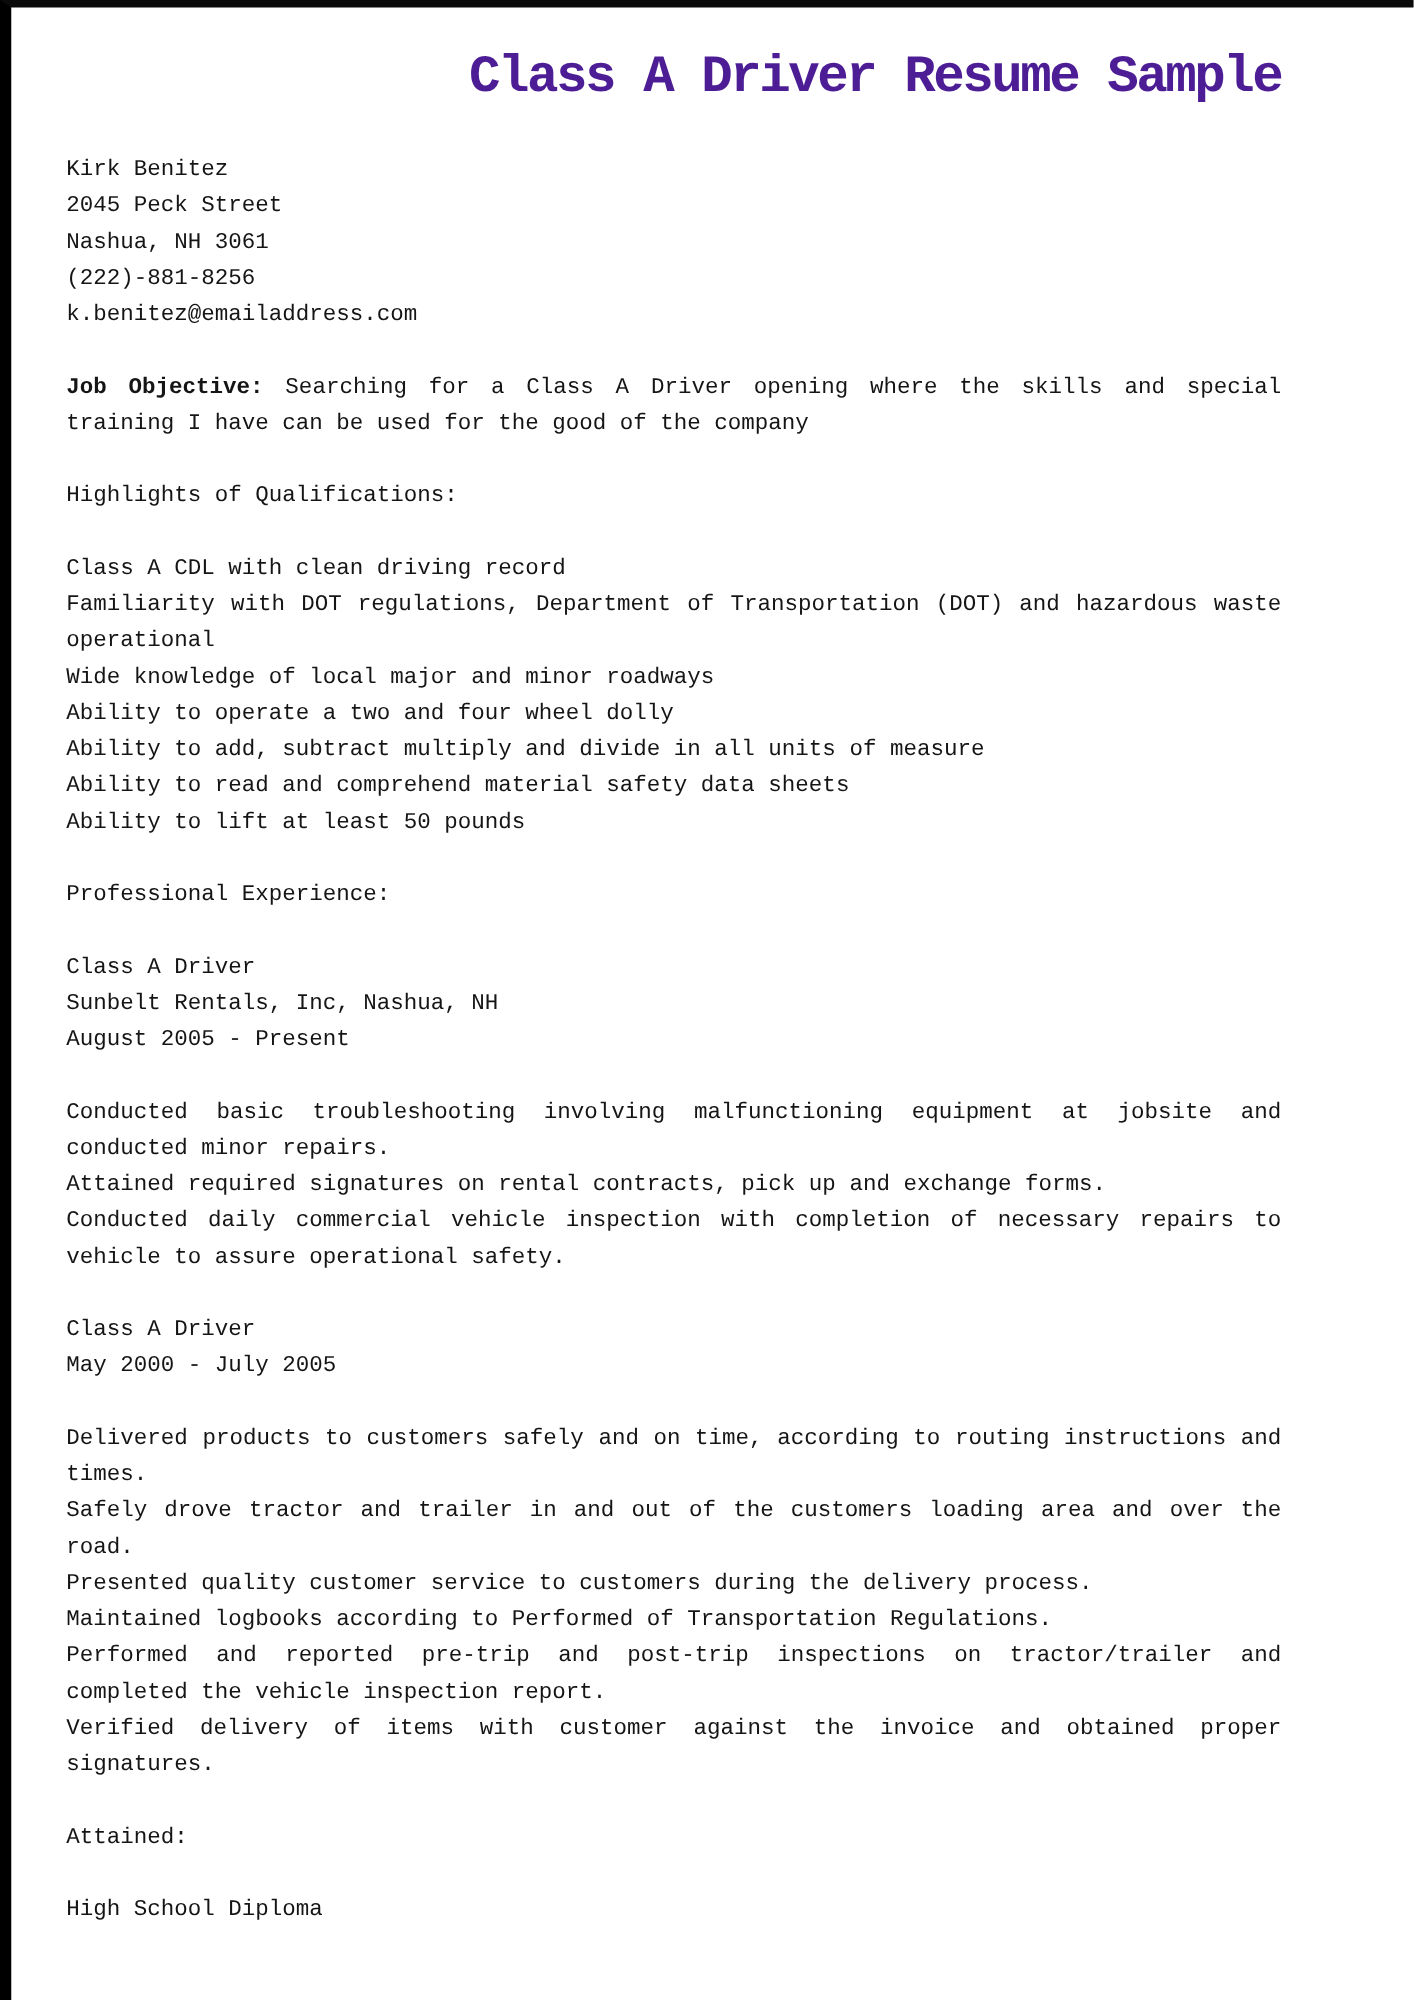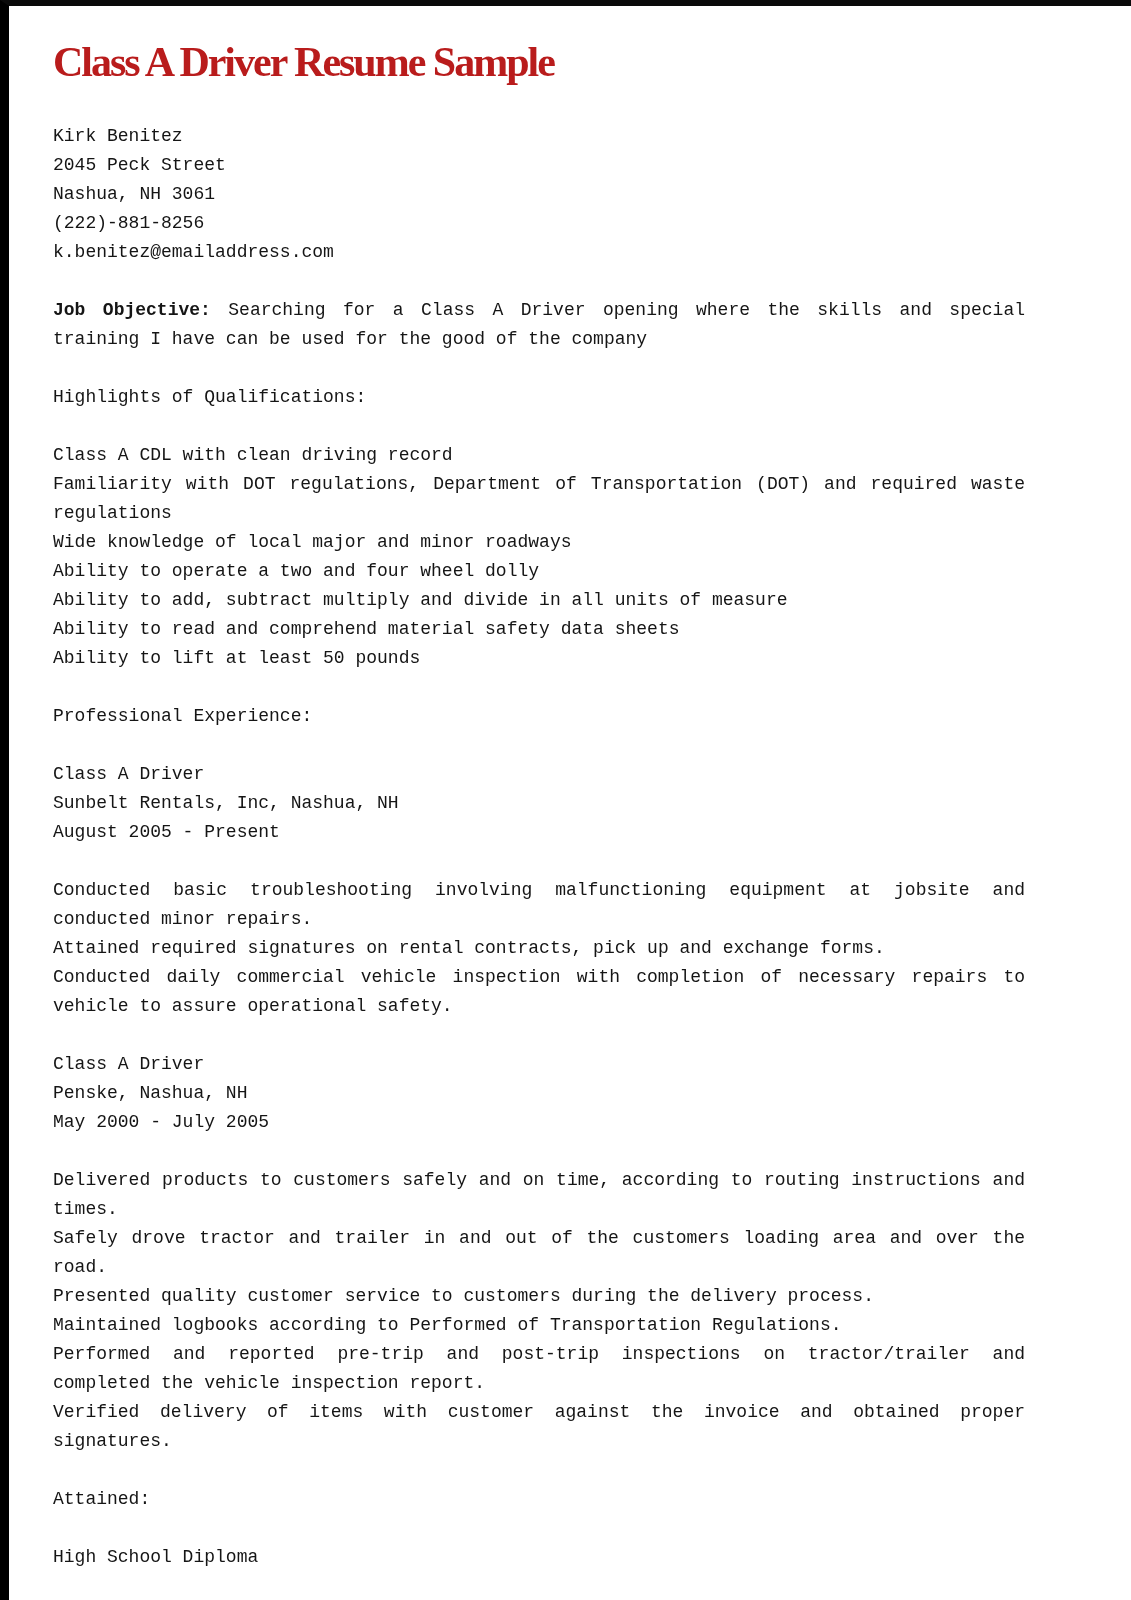--- a/index.html
+++ b/index.html
@@ -16,27 +16,27 @@
     border-left: 9px solid #000000;
     border-top: 6px solid #0a0a0a;
     padding: 26px 106px 40px 44px;
     overflow: hidden;
     font-family: "Liberation Mono", monospace;
     font-size: 18px;
     line-height: 29px;
     color: #151515;
   }
   .doc-title {
-    font-family: Liberation Serif, serif;
+    font-family: Liberation Mono, monospace;
     font-weight: bold;
     font-size: 42px;
     line-height: 52px;
     letter-spacing: -2px;
-    text-align: left;
-    color: #b91c1c;
+    text-align: right;
+    color: #4c1d95;
     margin: 4px 0 34px 0;
   }
   .block { margin: 0 0 29px 0; }
   .line { white-space: pre-wrap; }
   .para {
     margin: 0 0 29px 0;
     text-align: justify;
   }
   .bold { font-weight: bold; }
   .heading {
@@ -62,21 +62,21 @@
 
   <p class="para">
     <span class="bold">Job Objective:</span>
     <span>Searching for a Class A Driver opening where the skills and special training I have can be used for the good of the company</span>
   </p>
 
   <p class="heading">Highlights of Qualifications:</p>
 
   <div class="block duties">
     <div class="line">Class A CDL with clean driving record</div>
-    <div class="line">Familiarity with DOT regulations, Department of Transportation (DOT) and required waste regulations</div>
+    <div class="line">Familiarity with DOT regulations, Department of Transportation (DOT) and hazardous waste operational</div>
     <div class="line">Wide knowledge of local major and minor roadways</div>
     <div class="line">Ability to operate a two and four wheel dolly</div>
     <div class="line">Ability to add, subtract multiply and divide in all units of measure</div>
     <div class="line">Ability to read and comprehend material safety data sheets</div>
     <div class="line">Ability to lift at least 50 pounds</div>
   </div>
 
   <p class="heading">Professional Experience:</p>
 
   <div class="block">
@@ -86,21 +86,20 @@
   </div>
 
   <div class="block duties">
     <div>Conducted basic troubleshooting involving malfunctioning equipment at jobsite and conducted minor repairs.</div>
     <div>Attained required signatures on rental contracts, pick up and exchange forms.</div>
     <div>Conducted daily commercial vehicle inspection with completion of necessary repairs to vehicle to assure operational safety.</div>
   </div>
 
   <div class="block">
     <div class="line">Class A Driver</div>
-    <div class="line">Penske, Nashua, NH</div>
     <div class="line">May 2000 - July 2005</div>
   </div>
 
   <div class="block duties">
     <div>Delivered products to customers safely and on time, according to routing instructions and times.</div>
     <div>Safely drove tractor and trailer in and out of the customers loading area and over the road.</div>
     <div>Presented quality customer service to customers during the delivery process.</div>
     <div>Maintained logbooks according to Performed of Transportation Regulations.</div>
     <div>Performed and reported pre-trip and post-trip inspections on tractor/trailer and completed the vehicle inspection report.</div>
     <div>Verified delivery of items with customer against the invoice and obtained proper signatures.</div>

